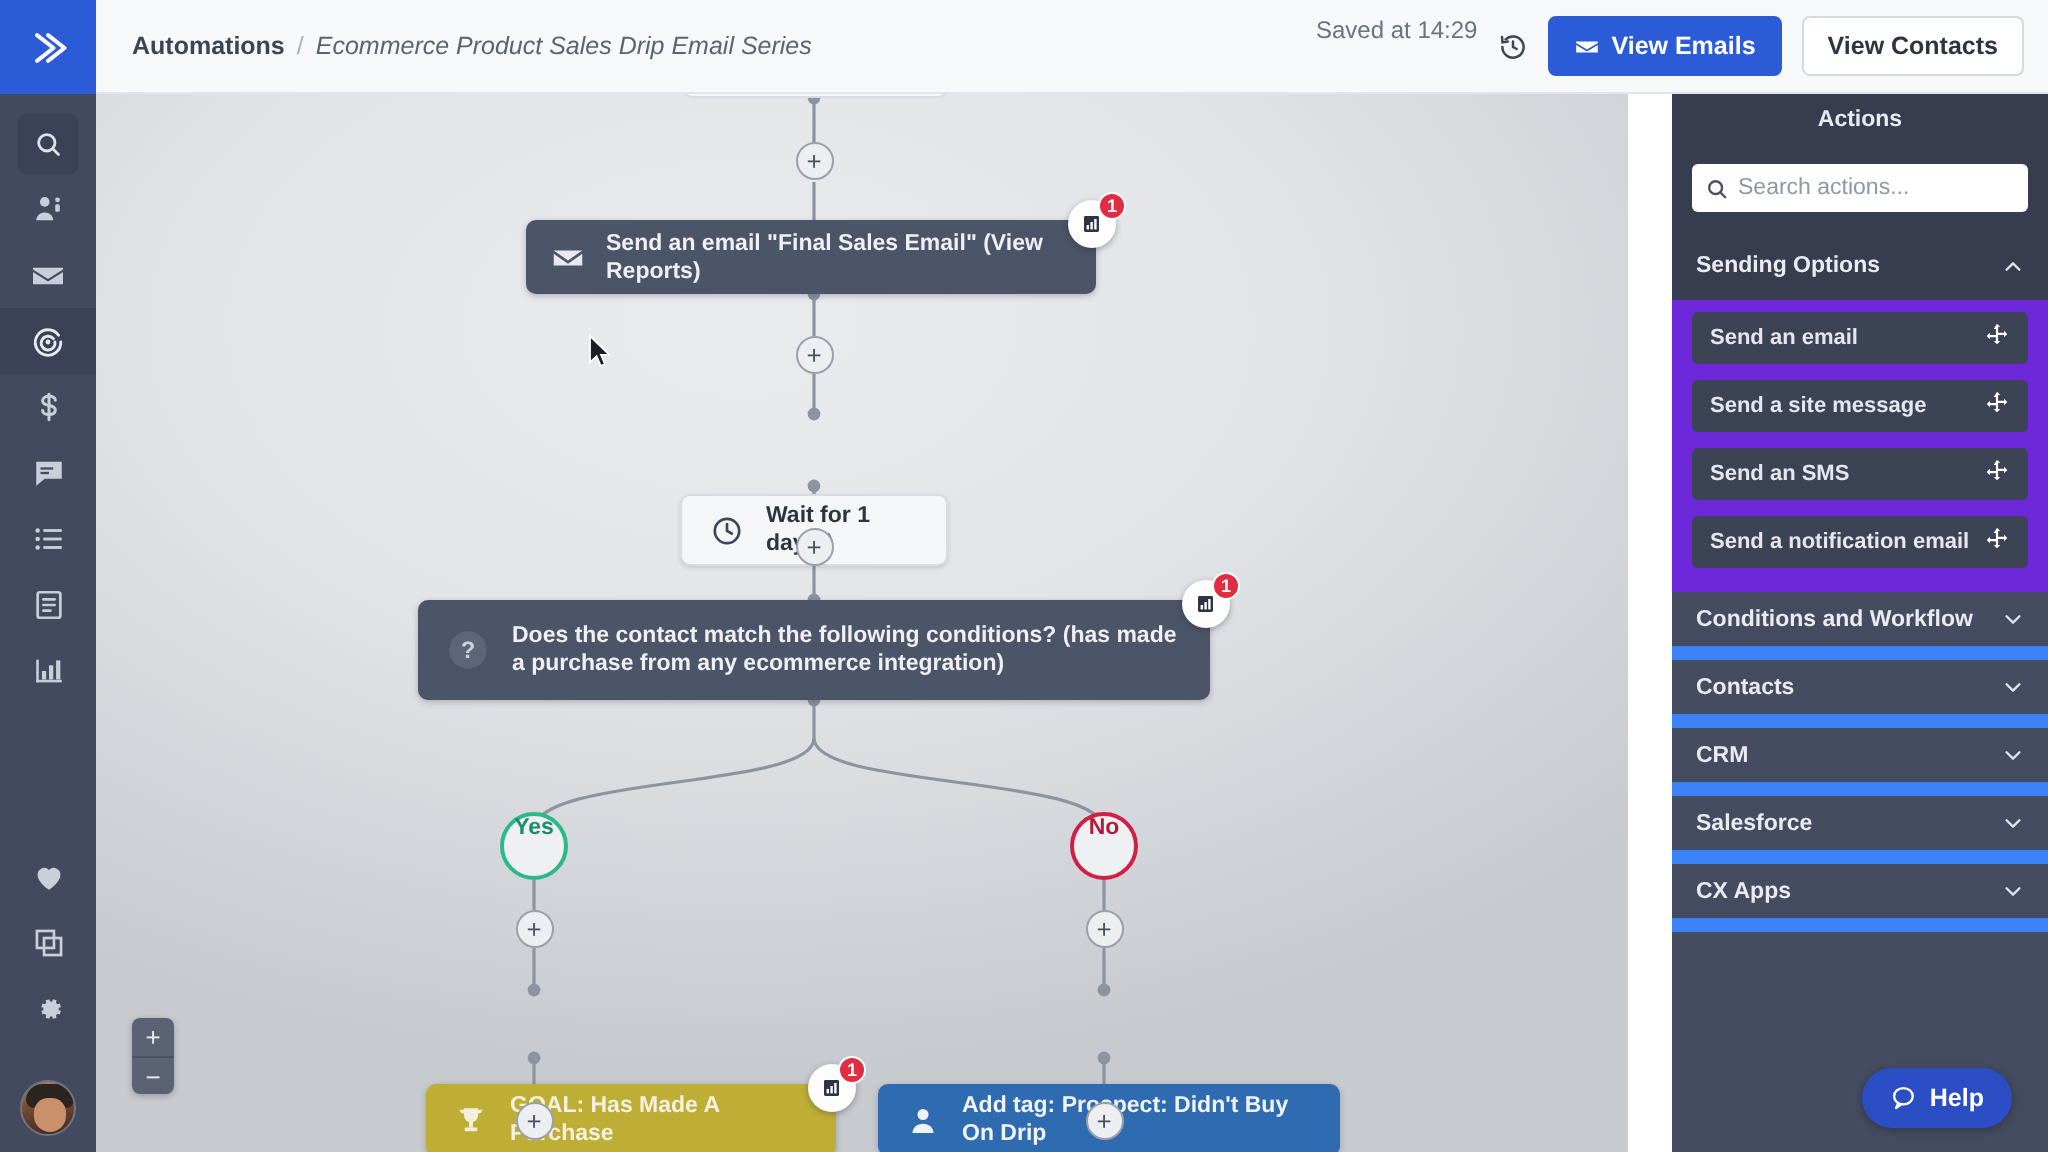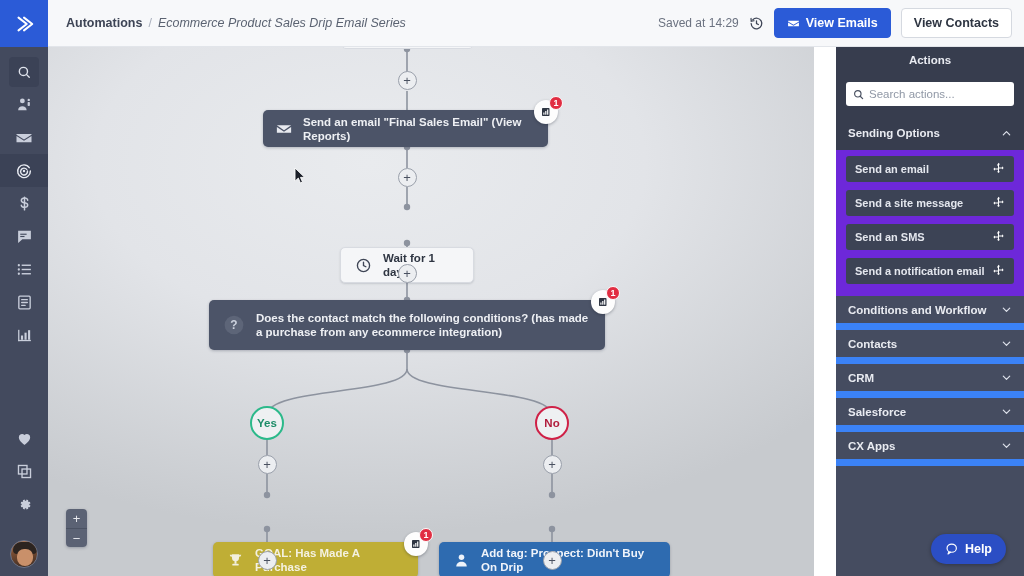--- a/index.html
+++ b/index.html
@@ -60,21 +60,21 @@
   }
   #breadcrumb {
     margin-left: 18px; font-size: 12.5px; color: #5b6372;
     display: flex; align-items: center; gap: 6px; white-space: nowrap;
   }
   #breadcrumb .crumb-root { font-weight: bold; color: #3d4455; }
   #breadcrumb .crumb-sep { color: #aab0bd; }
   #breadcrumb .crumb-current { color: #5b6372; font-style: italic; }
 
   #header-right {
-    margin-left: auto; display: flex; align-items: center; gap: 10px;
+    margin-left: auto; display: flex; gap: 10px;
     margin-right: 12px;
   }
   #saved-text { font-size: 12px; color: #6b7280; }
   #history-icon { color:#3d4455; display:flex; align-items:center; }
   .btn {
     height: 30px; border-radius: 4px; font-size: 12.5px; font-weight: bold;
     display: flex; align-items: center; justify-content: center; gap: 6px;
     padding: 0 12px; cursor: pointer; white-space: nowrap;
   }
   #view-emails-btn { background: #2b5bd7; color: #fff; border: 1px solid #2b5bd7; }
@@ -132,21 +132,21 @@
 
   .plus-node {
     position: absolute; width: 19px; height: 19px; border-radius: 50%;
     background: #eceef1; border: 1px solid #9aa0ab;
     display:flex; align-items:center; justify-content:center;
     font-size: 13px; color:#4a5161; line-height:1; cursor:pointer;
     font-family: "Liberation Sans", sans-serif;
   }
   .branch-node {
     position:absolute; width: 34px; height: 34px; border-radius:50%;
-    background: #eef0f2; display:flex; align-items:center; justify-content:center;
+    background: #eef0f2; display:flex; align-items:flex-start; justify-content:center;
     font-size: 11.5px; font-weight: bold; cursor: pointer;
   }
   .branch-node.yes { border: 2px solid #2bb98a; color: #1d8d68; }
   .branch-node.no  { border: 2px solid #cf2147; color: #b11c3c; }
 
   #zoom-controls {
     position: absolute; left: 18px; bottom: 29px;
     width: 21px; border-radius: 4px; overflow: hidden;
     box-shadow: 0 1px 3px rgba(40,48,70,0.3);
   }

